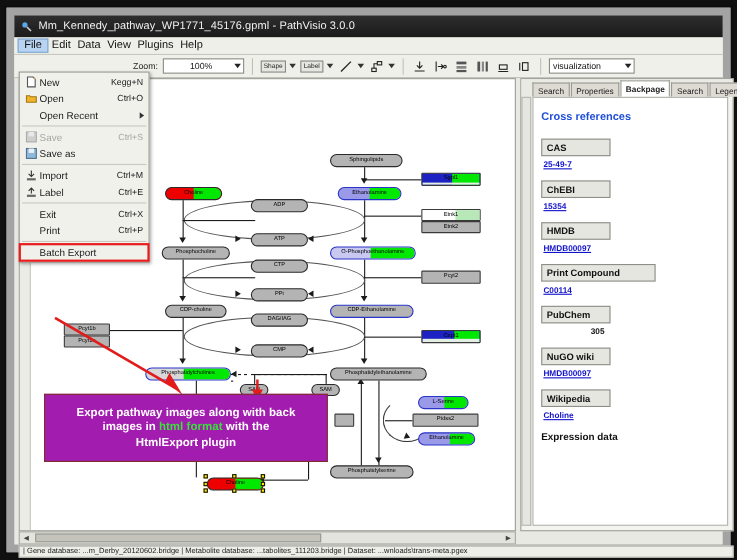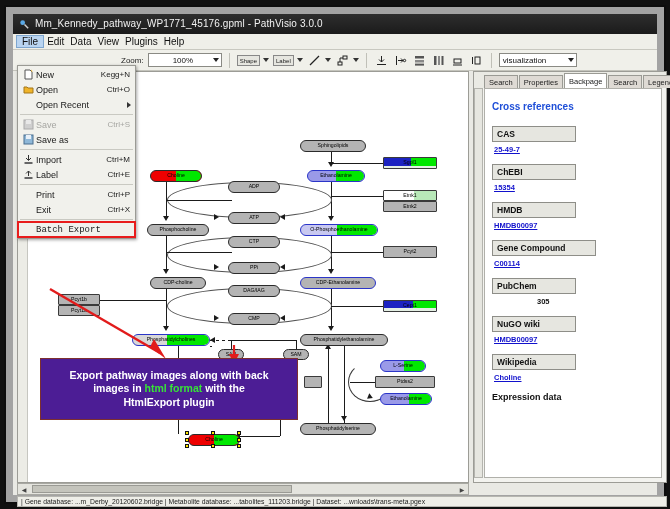--- a/index.html
+++ b/index.html
@@ -102,21 +102,21 @@
   .dd-lbl { flex: 1; color: #1a1a1a; }
   .dd-lbl.disabled { color: #a6a6a2; }
   .dd-acc { color: #1a1a1a; font-size: 8px; padding-right: 5px; }
   .dd-acc.disabled { color: #a6a6a2; }
   .dd-sub {
     position: absolute; right: 4px; top: 50%; margin-top: -3px;
     width: 0; height: 0; border-top: 3px solid transparent;
     border-bottom: 3px solid transparent; border-left: 4px solid #333;
   }
   .dd-sep { height: 1px; background: #c9c9c2; margin: 2px 2px; }
-  .dd-row.highlight { outline: 2px solid #e81c1c; outline-offset: -1px; font-family: Liberation Mono, monospace; }
+  .dd-row.highlight { outline: 2px solid #e81c1c; outline-offset: -1px; }
 
   
   .canvas-area {
     position: absolute; left: 4px; top: 57px;
     width: 452px; height: 412px;
     background: #ffffff;
     border: 1px solid #9c9c96;
     overflow: hidden;
   }
   .v-ruler {
@@ -174,21 +174,21 @@
     border-bottom: 3px solid transparent; border-left: 0;
   }
   .ellipse-arc {
     position: absolute; border: 1px solid #545454;
     border-radius: 50%; background: transparent;
   }
 
   
   .callout {
     position: absolute;
-    background: #4c1d95;
+    background: #a21caf;
     border: 1px solid #7d2f2f;
     color: #ffffff;
     font-size: 10.5px; font-weight: bold;
     text-align: center;
     display: flex; align-items: center; justify-content: center;
     padding: 3px 6px;
     line-height: 1.28;
     z-index: 20;
   }
   .callout .hl { color: #37e337; }
@@ -221,41 +221,41 @@
     display: flex; align-items: flex-end;
     padding-left: 10px; gap: 1px;
     background: #eaeae4;
   }
   .tab {
     font-size: 7.5px; padding: 1px 4px 1px;
     border: 1px solid #9a9a94; border-bottom: none;
     background: #dedad4; color: #222;
     height: 13px; line-height: 11px;
   }
-  .tab.sel { background: #ffffff; height: 15px; line-height: 13px; font-weight: normal; }
+  .tab.sel { background: #ffffff; height: 15px; line-height: 13px; font-weight: bold; }
   .sb-body {
     position: absolute; left: 10px; top: 16px; right: 4px; bottom: 4px;
     background: #fff; border: 1px solid #b0b0aa;
     overflow: hidden; padding: 8px 7px;
   }
   .sb-scrollbar {
     position: absolute; left: 0; top: 16px; width: 9px; bottom: 4px;
     background: #e6e6e0; border: 1px solid #b4b4ae;
   }
   .sb-title {
     color: #1f4fd8; font-size: 10px; font-weight: bold;
     margin: 4px 0 14px 0;
   }
   .xref-box {
     border: 1px solid #8e8e88;
     background: #e6e6e0;
     font-size: 8.5px; font-weight: bold; color: #111;
     padding: 2px 4px;
     margin-bottom: 3px;
-    width: 84px;
+    width: 63px;
   }
   .xref-val {
     font-size: 7.5px; color: #1111cc; text-decoration: underline;
     font-weight: bold; margin: 0 0 10px 2px;
   }
   .xref-val.plain { color: #111; text-decoration: none; margin-left: 45px; }
   .sb-sub {
     font-size: 9px; font-weight: bold; color: #111; margin-top: 6px;
   }
 
@@ -620,27 +620,27 @@
               <path d="M5.5 7 v-5 M3 4.5 l2.5 -2.5 L8 4.5" stroke="#333" fill="none"></path>
               <rect x="1.5" y="8" width="8" height="2" fill="#666"></rect>
             </svg>
       </span>
       <span class="dd-lbl">Label</span>
       <span class="dd-acc">Ctrl+E</span>
     </div>
     <div class="dd-sep"></div>
     <div class="dd-row">
       <span class="dd-ico"></span>
+      <span class="dd-lbl">Exit</span>
+      <span class="dd-acc">Ctrl+X</span>
+    </div>
+    <div class="dd-row">
+      <span class="dd-ico"></span>
       <span class="dd-lbl">Print</span>
       <span class="dd-acc">Ctrl+P</span>
-    </div>
-    <div class="dd-row">
-      <span class="dd-ico"></span>
-      <span class="dd-lbl">Exit</span>
-      <span class="dd-acc">Ctrl+X</span>
     </div>
     <div class="dd-sep"></div>
     <div class="dd-row highlight">
       <span class="dd-ico"></span>
       <span class="dd-lbl">Batch Export</span>
     </div>
   </div>
 
   <div class="hscroll">
     <div class="sb-arrow" style="left:0;">◀</div>
@@ -662,21 +662,21 @@
 
       <div class="xref-box">CAS</div>
       <div class="xref-val">25-49-7</div>
 
       <div class="xref-box">ChEBI</div>
       <div class="xref-val">15354</div>
 
       <div class="xref-box">HMDB</div>
       <div class="xref-val">HMDB00097</div>
 
-      <div class="xref-box" style="width:104px;">Gene Compound</div>
+      <div class="xref-box" style="width:104px;">Print Compound</div>
       <div class="xref-val">C00114</div>
 
       <div class="xref-box">PubChem</div>
       <div class="xref-val plain">305</div>
 
       <div class="xref-box">NuGO wiki</div>
       <div class="xref-val">HMDB00097</div>
 
       <div class="xref-box">Wikipedia</div>
       <div class="xref-val">Choline</div>

